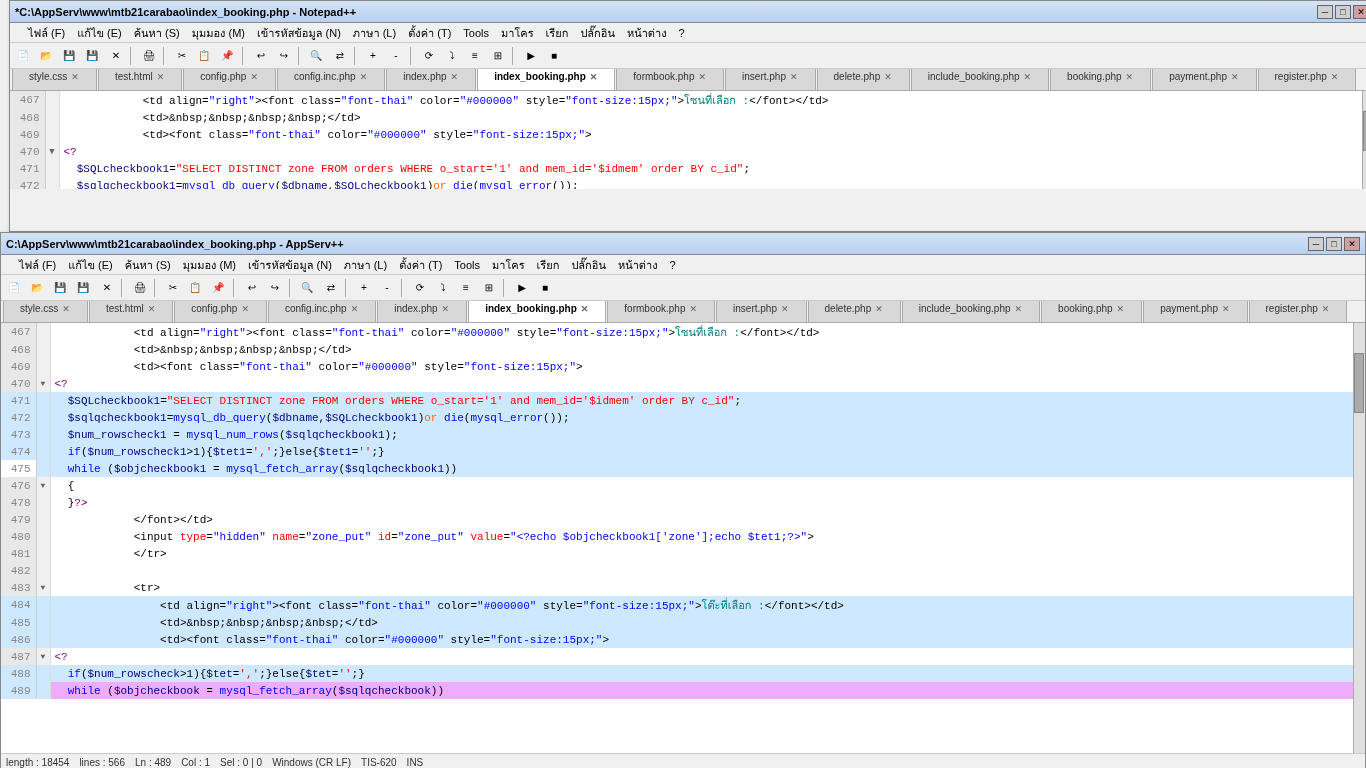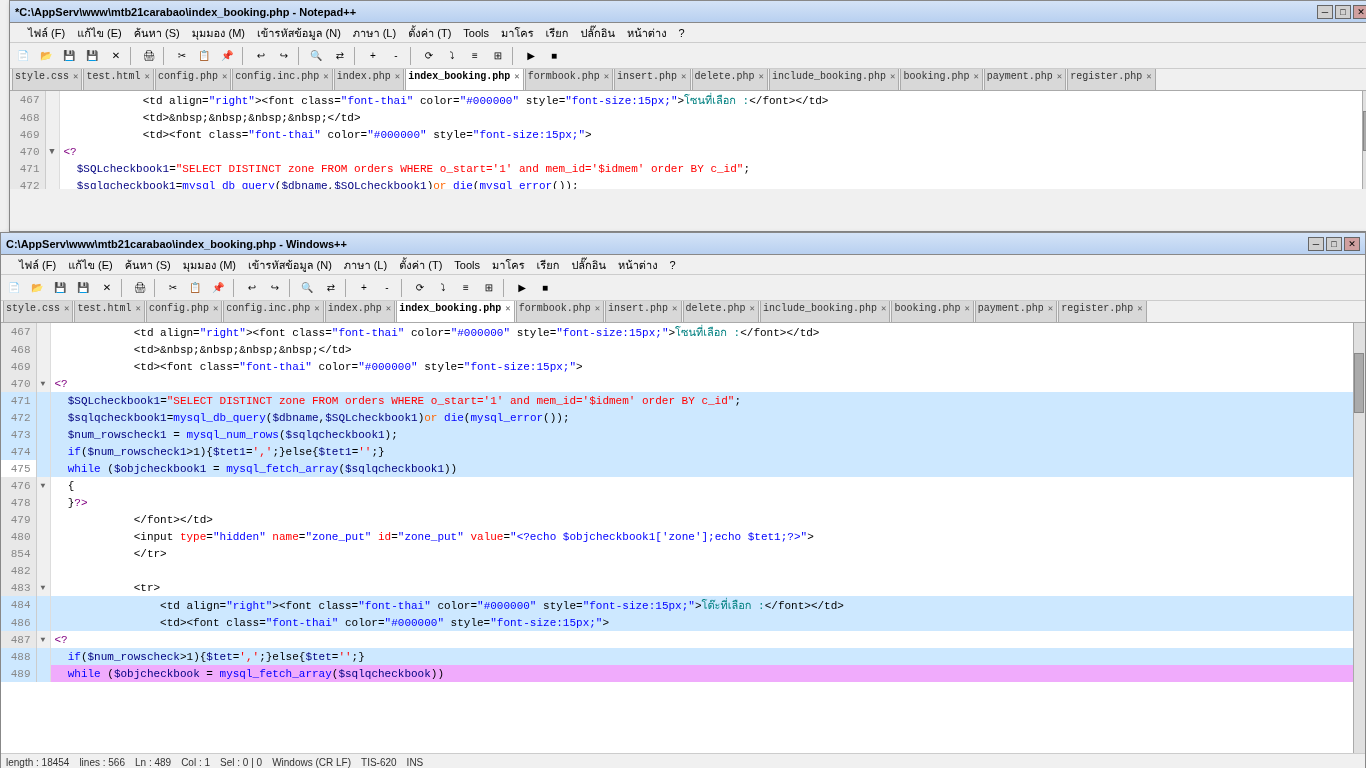--- a/index.html
+++ b/index.html
@@ -103,25 +103,25 @@
       display: flex;
       align-items: flex-end;
       padding: 0 2px;
       border-bottom: 1px solid #aaa;
       overflow: hidden;
       flex-wrap: nowrap;
     }
     
     .tab {
       height: 28px;
-      padding: 0 2px;
+      padding: 0 16px;
       border: 1px solid #aaa;
       border-bottom: none;
       background: #d8d8d8;
-      font-family: Liberation Mono, monospace;
+      font-family: Liberation Sans, sans-serif;
       font-size: 10px;
       display: flex;
       align-items: center;
       gap: 3px;
       cursor: pointer;
       white-space: nowrap;
       margin-right: 1px;
       color: #333;
     }
     
@@ -344,21 +344,21 @@
 
     </div>
     <div class="scrollbar-v">
       <div class="scrollbar-thumb" style="top:20px;height:40px;"></div>
     </div>
   </div>
 </div>
 
 <div class="window" style="top:232px;left:0;width:1366px;height:536px;z-index:2;">
   <div class="window-titlebar">
-    <span class="title">C:\AppServ\www\mtb21carabao\index_booking.php - Windows++</span>
+    <span class="title">C:\AppServ\www\mtb21carabao\index_booking.php - AppServ++</span>
     <div class="window-controls">
       <div class="win-btn">─</div>
       <div class="win-btn">□</div>
       <div class="win-btn close">✕</div>
     </div>
   </div>
 
   <div class="menubar">
     <span class="menu-item">ไฟล์ (F)</span>
     <span class="menu-item">แก้ไข (E)</span>
@@ -498,21 +498,21 @@
         <div class="line-content">            &lt;/font&gt;&lt;/td&gt;</div>
       </div>
 
       <div class="code-line">
         <div class="line-num">480</div>
         <div class="fold-col"></div>
         <div class="line-content">            &lt;input <span style="color:#ff0000">type</span>=<span style="color:#0000ff">"hidden"</span> <span style="color:#ff0000">name</span>=<span style="color:#0000ff">"zone_put"</span> <span style="color:#ff0000">id</span>=<span style="color:#0000ff">"zone_put"</span> <span style="color:#ff0000">value</span>=<span style="color:#0000ff">"&lt;?echo $objcheckbook1['zone'];echo $tet1;?&gt;"</span>&gt;</div>
       </div>
 
       <div class="code-line">
-        <div class="line-num">854</div>
+        <div class="line-num">481</div>
         <div class="fold-col"></div>
         <div class="line-content">            &lt;/tr&gt;</div>
       </div>
 
       <div class="code-line">
         <div class="line-num">482</div>
         <div class="fold-col"></div>
         <div class="line-content"> </div>
       </div>
 
@@ -521,20 +521,25 @@
         <div class="fold-col"><span style="color:#666;font-size:8px;">▼</span></div>
         <div class="line-content">            &lt;tr&gt;</div>
       </div>
 
       <div class="code-line" style="background:#cde8ff;">
         <div class="line-num" style="background:#cde8ff;">484</div>
         <div class="fold-col" style="background:#cde8ff;"></div>
         <div class="line-content" style="background:#cde8ff;">                &lt;td align=<span style="color:#0000ff">"right"</span>&gt;&lt;font class=<span style="color:#0000ff">"font-thai"</span> color=<span style="color:#0000ff">"#000000"</span> style=<span style="color:#0000ff">"font-size:15px;"</span>&gt;<span style="color:#008080">โต๊ะที่เลือก :</span>&lt;/font&gt;&lt;/td&gt;</div>
       </div>
 
+      <div class="code-line" style="background:#cde8ff;">
+        <div class="line-num" style="background:#cde8ff;">485</div>
+        <div class="fold-col" style="background:#cde8ff;"></div>
+        <div class="line-content" style="background:#cde8ff;">                &lt;td&gt;&amp;nbsp;&amp;nbsp;&amp;nbsp;&amp;nbsp;&lt;/td&gt;</div>
+      </div>
 
       <div class="code-line" style="background:#cde8ff;">
         <div class="line-num" style="background:#cde8ff;">486</div>
         <div class="fold-col" style="background:#cde8ff;"></div>
         <div class="line-content" style="background:#cde8ff;">                &lt;td&gt;&lt;font class=<span style="color:#0000ff">"font-thai"</span> color=<span style="color:#0000ff">"#000000"</span> style=<span style="color:#0000ff">"font-size:15px;"</span>&gt;</div>
       </div>
 
       <div class="code-line">
         <div class="line-num">487</div>
         <div class="fold-col"><span style="color:#666;font-size:8px;">▼</span></div>

